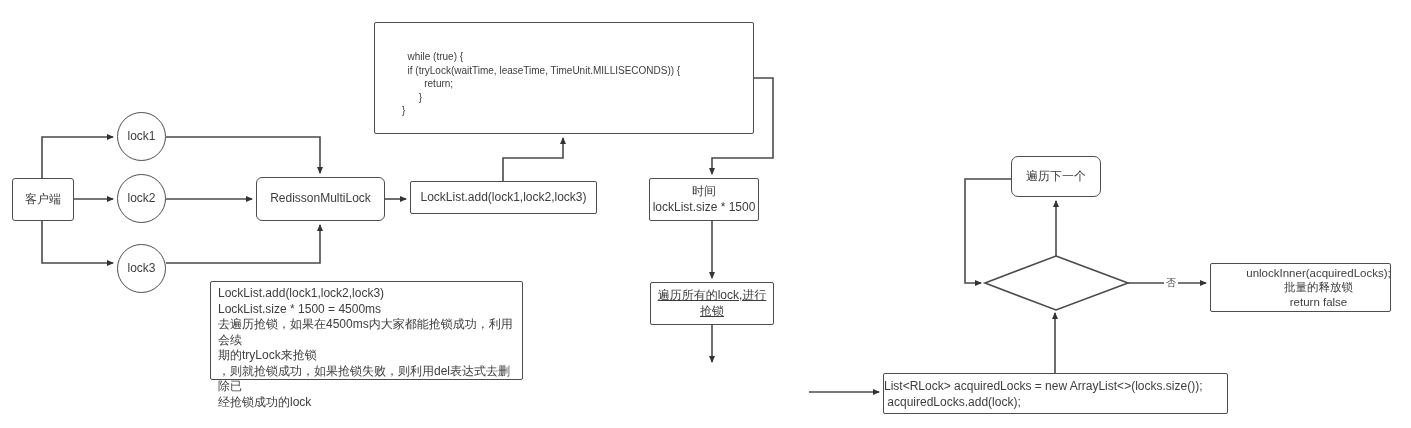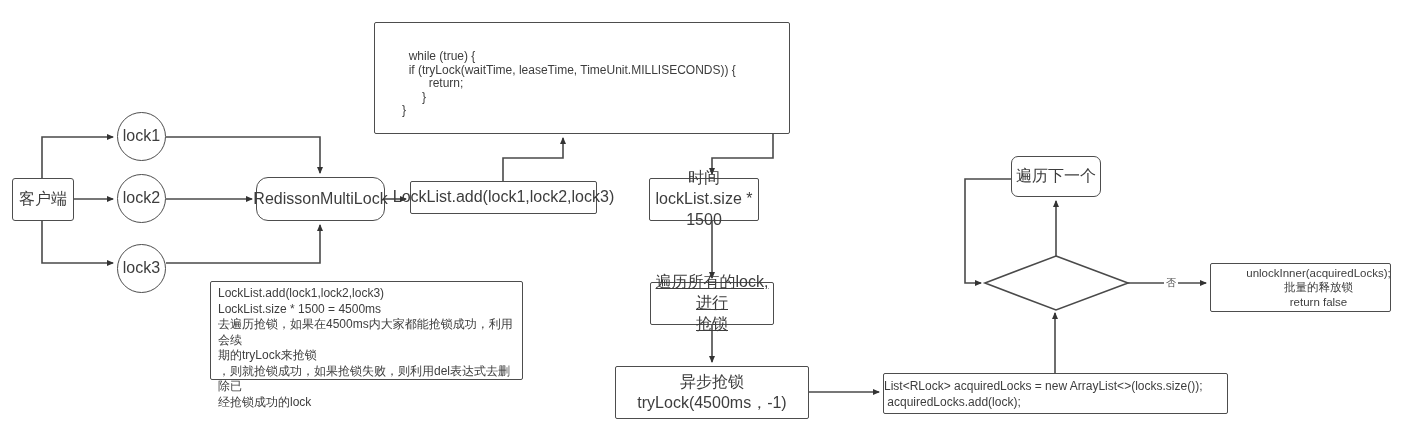--- a/index.html
+++ b/index.html
@@ -6,34 +6,34 @@
   .canvas{
     position:relative;width:1411px;height:428px;background:#ffffff;overflow:hidden;
     font-family:"Liberation Sans","DejaVu Sans",sans-serif;color:#3d3d3d;
   }
   .edges{position:absolute;left:0;top:0;width:1411px;height:428px;}
   .edge{fill:none;stroke:#4a4a4a;stroke-width:1.6;}
   .shape{fill:#ffffff;stroke:#4a4a4a;stroke-width:1.6;}
   .node{
     position:absolute;box-sizing:border-box;border:1.5px solid #4d4d4d;background:#ffffff;
     display:flex;align-items:center;justify-content:center;text-align:center;
-    font-size:16px;line-height:1.3;color:#3d3d3d;border-radius:2px;
+    font-size:12px;line-height:1.3;color:#3d3d3d;border-radius:2px;
   }
   .pre-line{white-space:pre-line;}
   #client{left:12px;top:178px;width:62px;height:43px;border-radius:3px;}
   .lock-circle{width:49px;height:49px;border-radius:50%;}
   #lock1{left:117px;top:112px;}
   #lock2{left:117px;top:174px;}
   #lock3{left:117px;top:244px;}
-  #multilock{left:256px;top:177px;width:129px;height:44px;border-radius:12px;}
+  #multilock{left:256px;top:177px;width:129px;height:44px;border-radius:6px;}
   #locklist-add{left:410px;top:181px;width:187px;height:33px;}
   #trylock-code{
-    left:374px;top:22px;width:416px;height:112px;
+    left:374px;top:22px;width:380px;height:112px;
     align-items:flex-start;justify-content:flex-start;text-align:left;
-    white-space:pre;padding:27px 0 16px 27px;font-size:12px;line-height:13.5px;
+    white-space:pre;padding:27px 0 16px 27px;font-size:10px;line-height:13.5px;
   }
   #wait-time{left:649px;top:178px;width:110px;height:43px;}
   #traverse{left:650px;top:282px;width:124px;height:43px;text-decoration:underline;}
   #async{left:615px;top:366px;width:194px;height:53px;}
   #acquired{
     left:883px;top:373px;width:345px;height:41px;
     text-align:left;justify-content:flex-start;white-space:pre;
     font-size:12px;line-height:16px;
   }
   #next-iter{left:1011px;top:156px;width:90px;height:41px;border-radius:7px;}
@@ -97,21 +97,20 @@
         return;
       }
 }</div>
 
   <div class="node pre-line" id="wait-time">时间
 lockList.size * 1500</div>
 
   <div class="node pre-line" id="traverse">遍历所有的lock,进行
 抢锁</div>
 
-  <div class="node" id="async">异步抢锁tryLock(4500ms，-1)</div>
 
   <div class="node" id="acquired">List&lt;RLock&gt; acquiredLocks = new ArrayList&lt;&gt;(locks.size());
  acquiredLocks.add(lock);</div>
 
 
   <div class="node" id="next-iter">遍历下一个</div>
 
   <div class="node pre-line" id="unlock">unlockInner(acquiredLocks);
 批量的释放锁
 return false</div>

